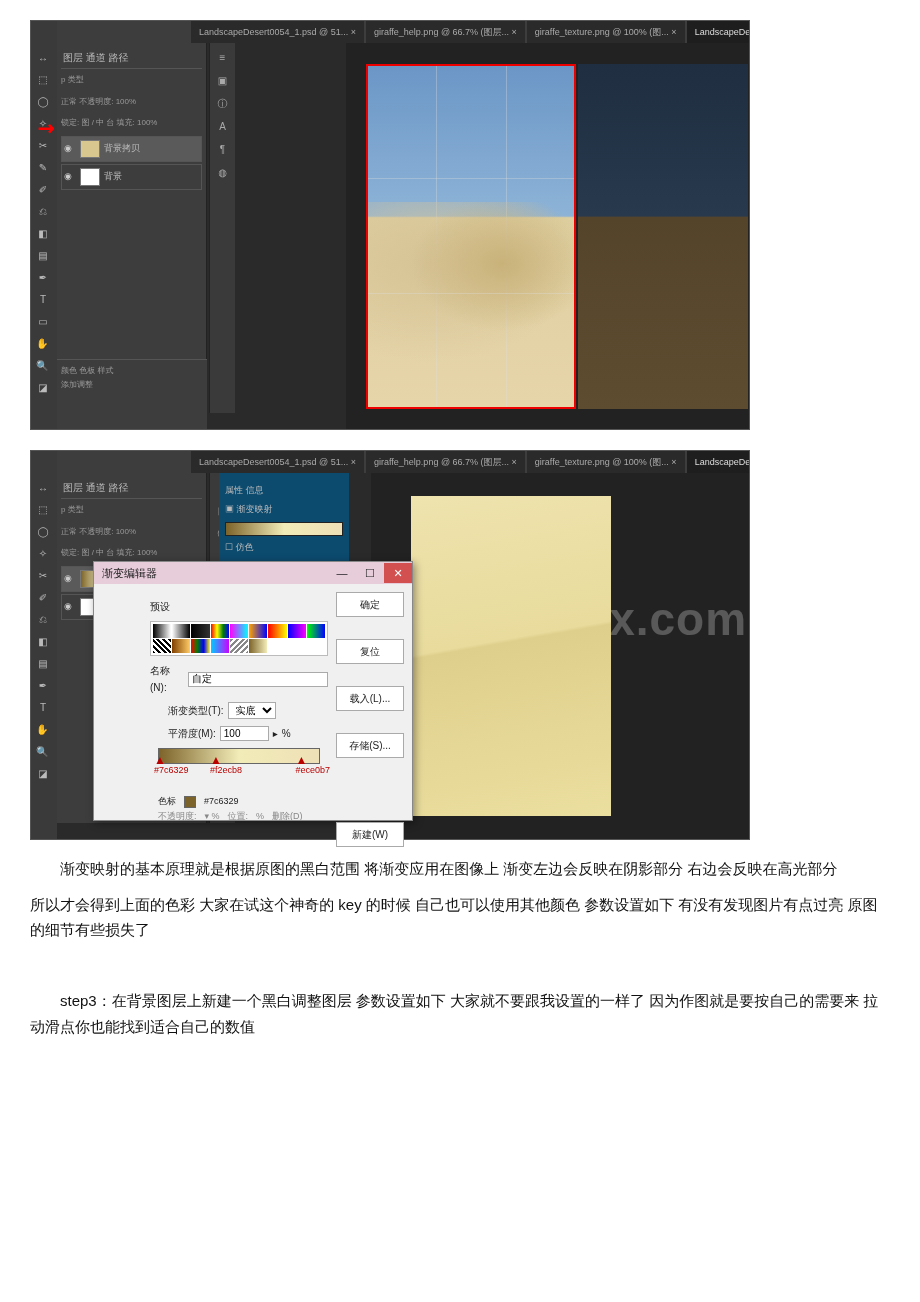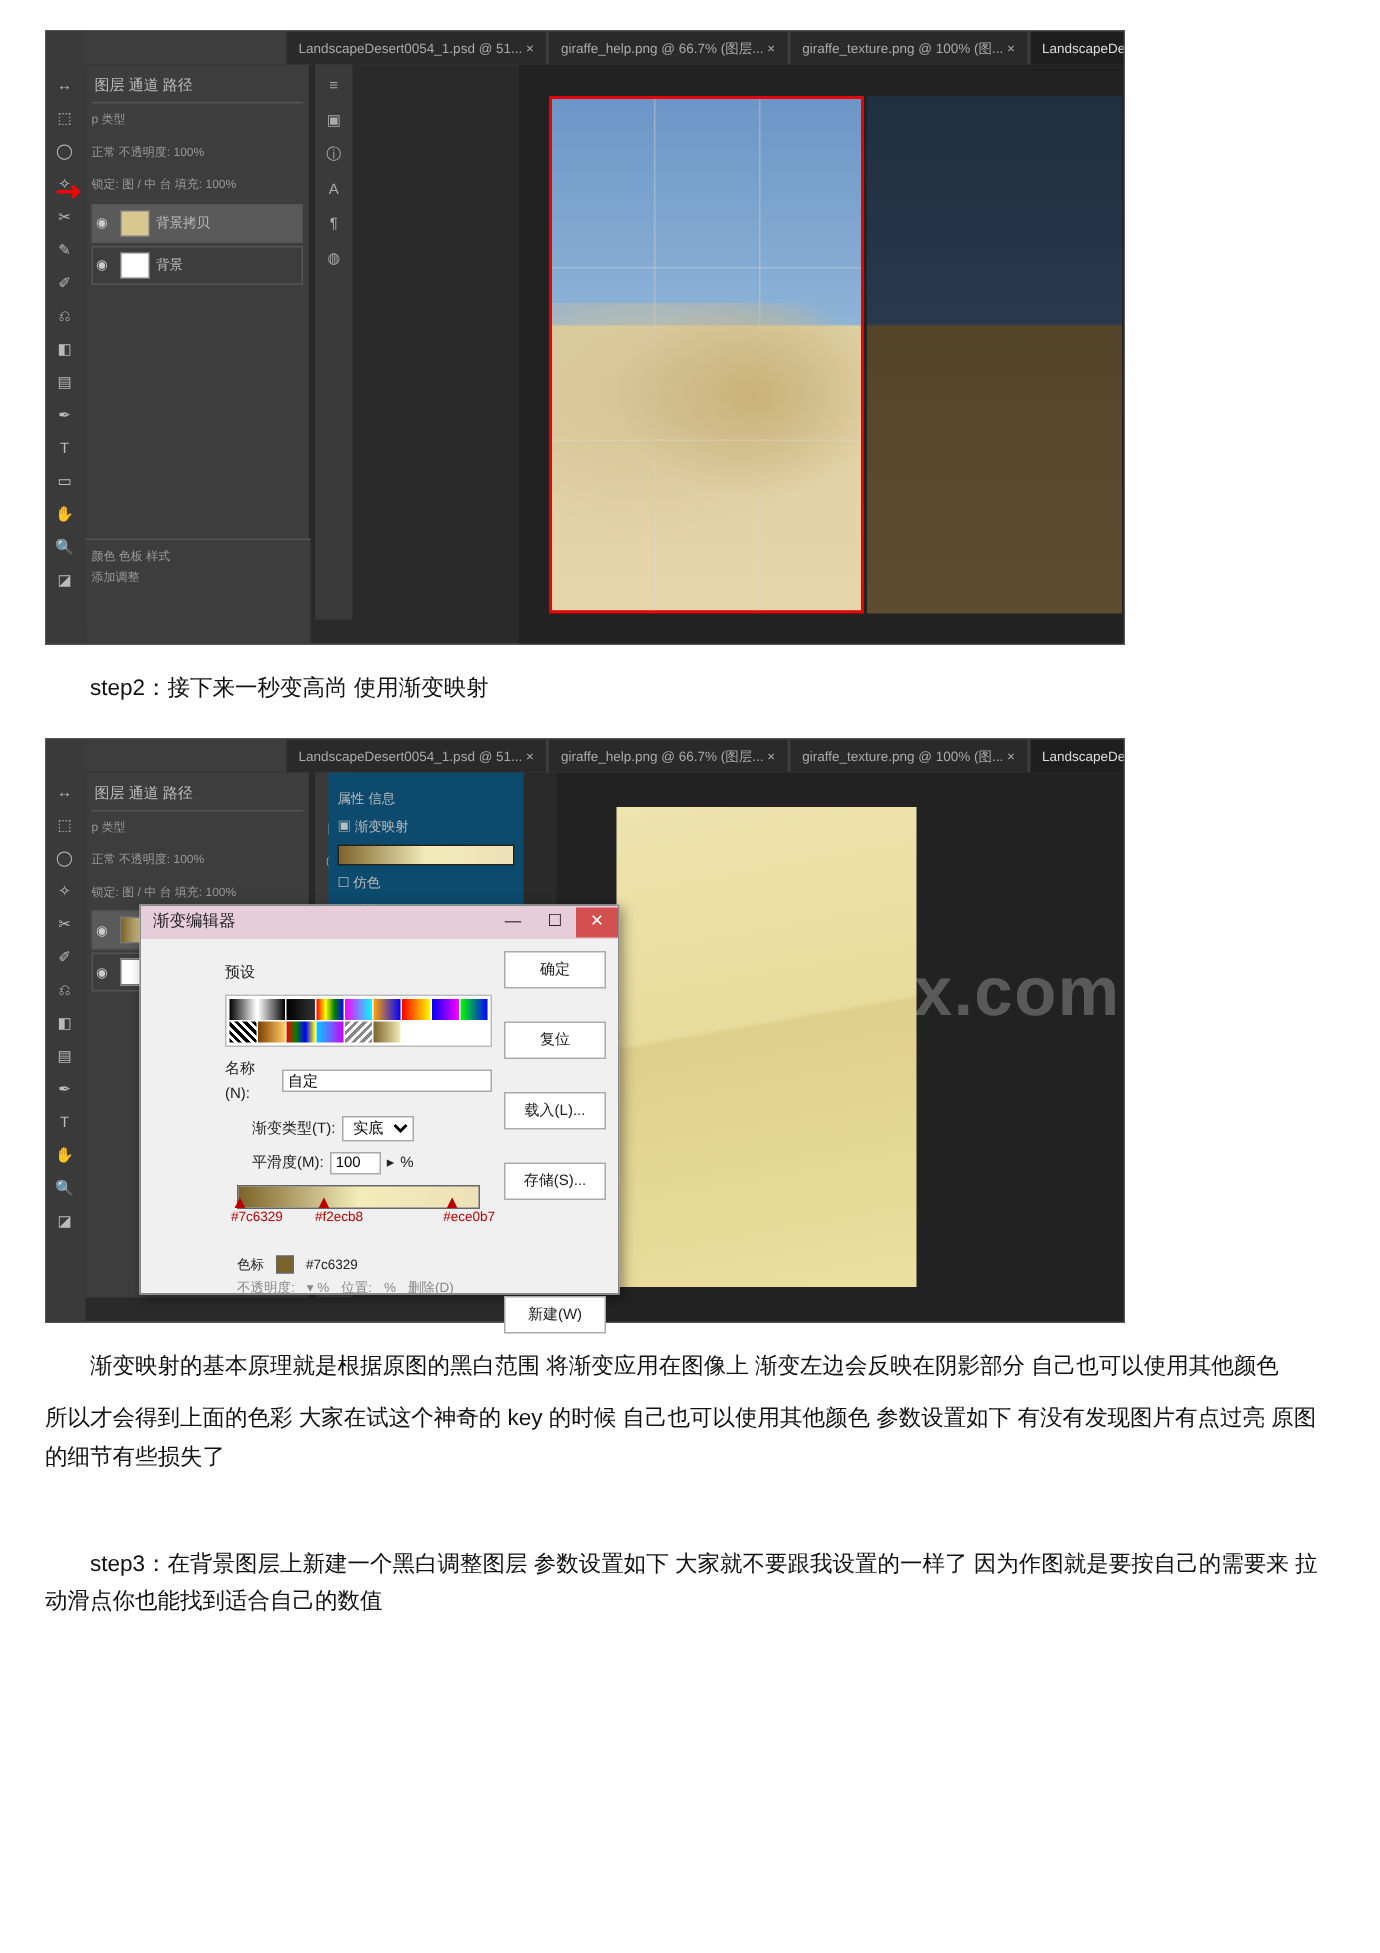--- a/index.html
+++ b/index.html
@@ -240,21 +240,20 @@
       </div>
       <div class="canvas-area">
         <div class="canvas1">
           <div class="dune1"></div>
         </div>
         <div class="canvas1-right"></div>
       </div>
     </div>
   </div>
 
-  <p class="para">step2：接下来一秒变高尚 使用渐变映射</p>
 
   
   <div class="figure">
     <div class="screenshot2">
       <div class="ps-tabs">
         <div class="tab">LandscapeDesert0054_1.psd @ 51... ×</div>
         <div class="tab">giraffe_help.png @ 66.7% (图层... ×</div>
         <div class="tab">giraffe_texture.png @ 100% (图... ×</div>
         <div class="tab active">LandscapeDesert0054_1.jpg @ 25% (渐变</div>
       </div>
@@ -347,21 +346,21 @@
             <div class="fieldrow">
               <span>名称(N):</span>
               <input style="flex: 1 1 0%;" value="自定">
             </div>
             <div class="fieldrow" style="margin-left:18px">
               <span>渐变类型(T):</span>
               <select><option>实底</option></select>
             </div>
             <div class="fieldrow" style="margin-left:18px">
               <span>平滑度(M):</span>
-              <input style="width: 34px;" value="100">
+              <input style="width: 49px;" value="100">
               <span>▸</span>
               <span>%</span>
             </div>
             <div class="gradbar-wrap">
               <div class="gradbar"></div>
               <div class="stop stop0"><span class="tri">▲</span><span>#7c6329</span></div>
               <div class="stop stop1"><span class="tri">▲</span><span>#f2ecb8</span></div>
               <div class="stop stop2"><span class="tri">▲</span><span>#ece0b7</span></div>
             </div>
             <div class="color-row">
@@ -383,18 +382,18 @@
             <div class="dbtn">载入(L)...</div>
             <div class="dbtn">存储(S)...</div>
             <div style="height:20px"></div>
             <div class="dbtn">新建(W)</div>
           </div>
         </div>
       </div>
     </div>
   </div>
 
-  <p class="para">渐变映射的基本原理就是根据原图的黑白范围 将渐变应用在图像上 渐变左边会反映在阴影部分 自己也可以使用其他颜色</p>
+  <p class="para">渐变映射的基本原理就是根据原图的黑白范围 将渐变应用在图像上 渐变左边会反映在阴影部分 右边会反映在高光部分</p>
   <p class="para noindent">所以才会得到上面的色彩 大家在试这个神奇的 key 的时候 自己也可以使用其他颜色 参数设置如下 有没有发现图片有点过亮 原图的细节有些损失了</p>
   <br>
   <p class="para">step3：在背景图层上新建一个黑白调整图层 参数设置如下 大家就不要跟我设置的一样了 因为作图就是要按自己的需要来 拉动滑点你也能找到适合自己的数值</p>
 
 </div>
 
 </body></html>

